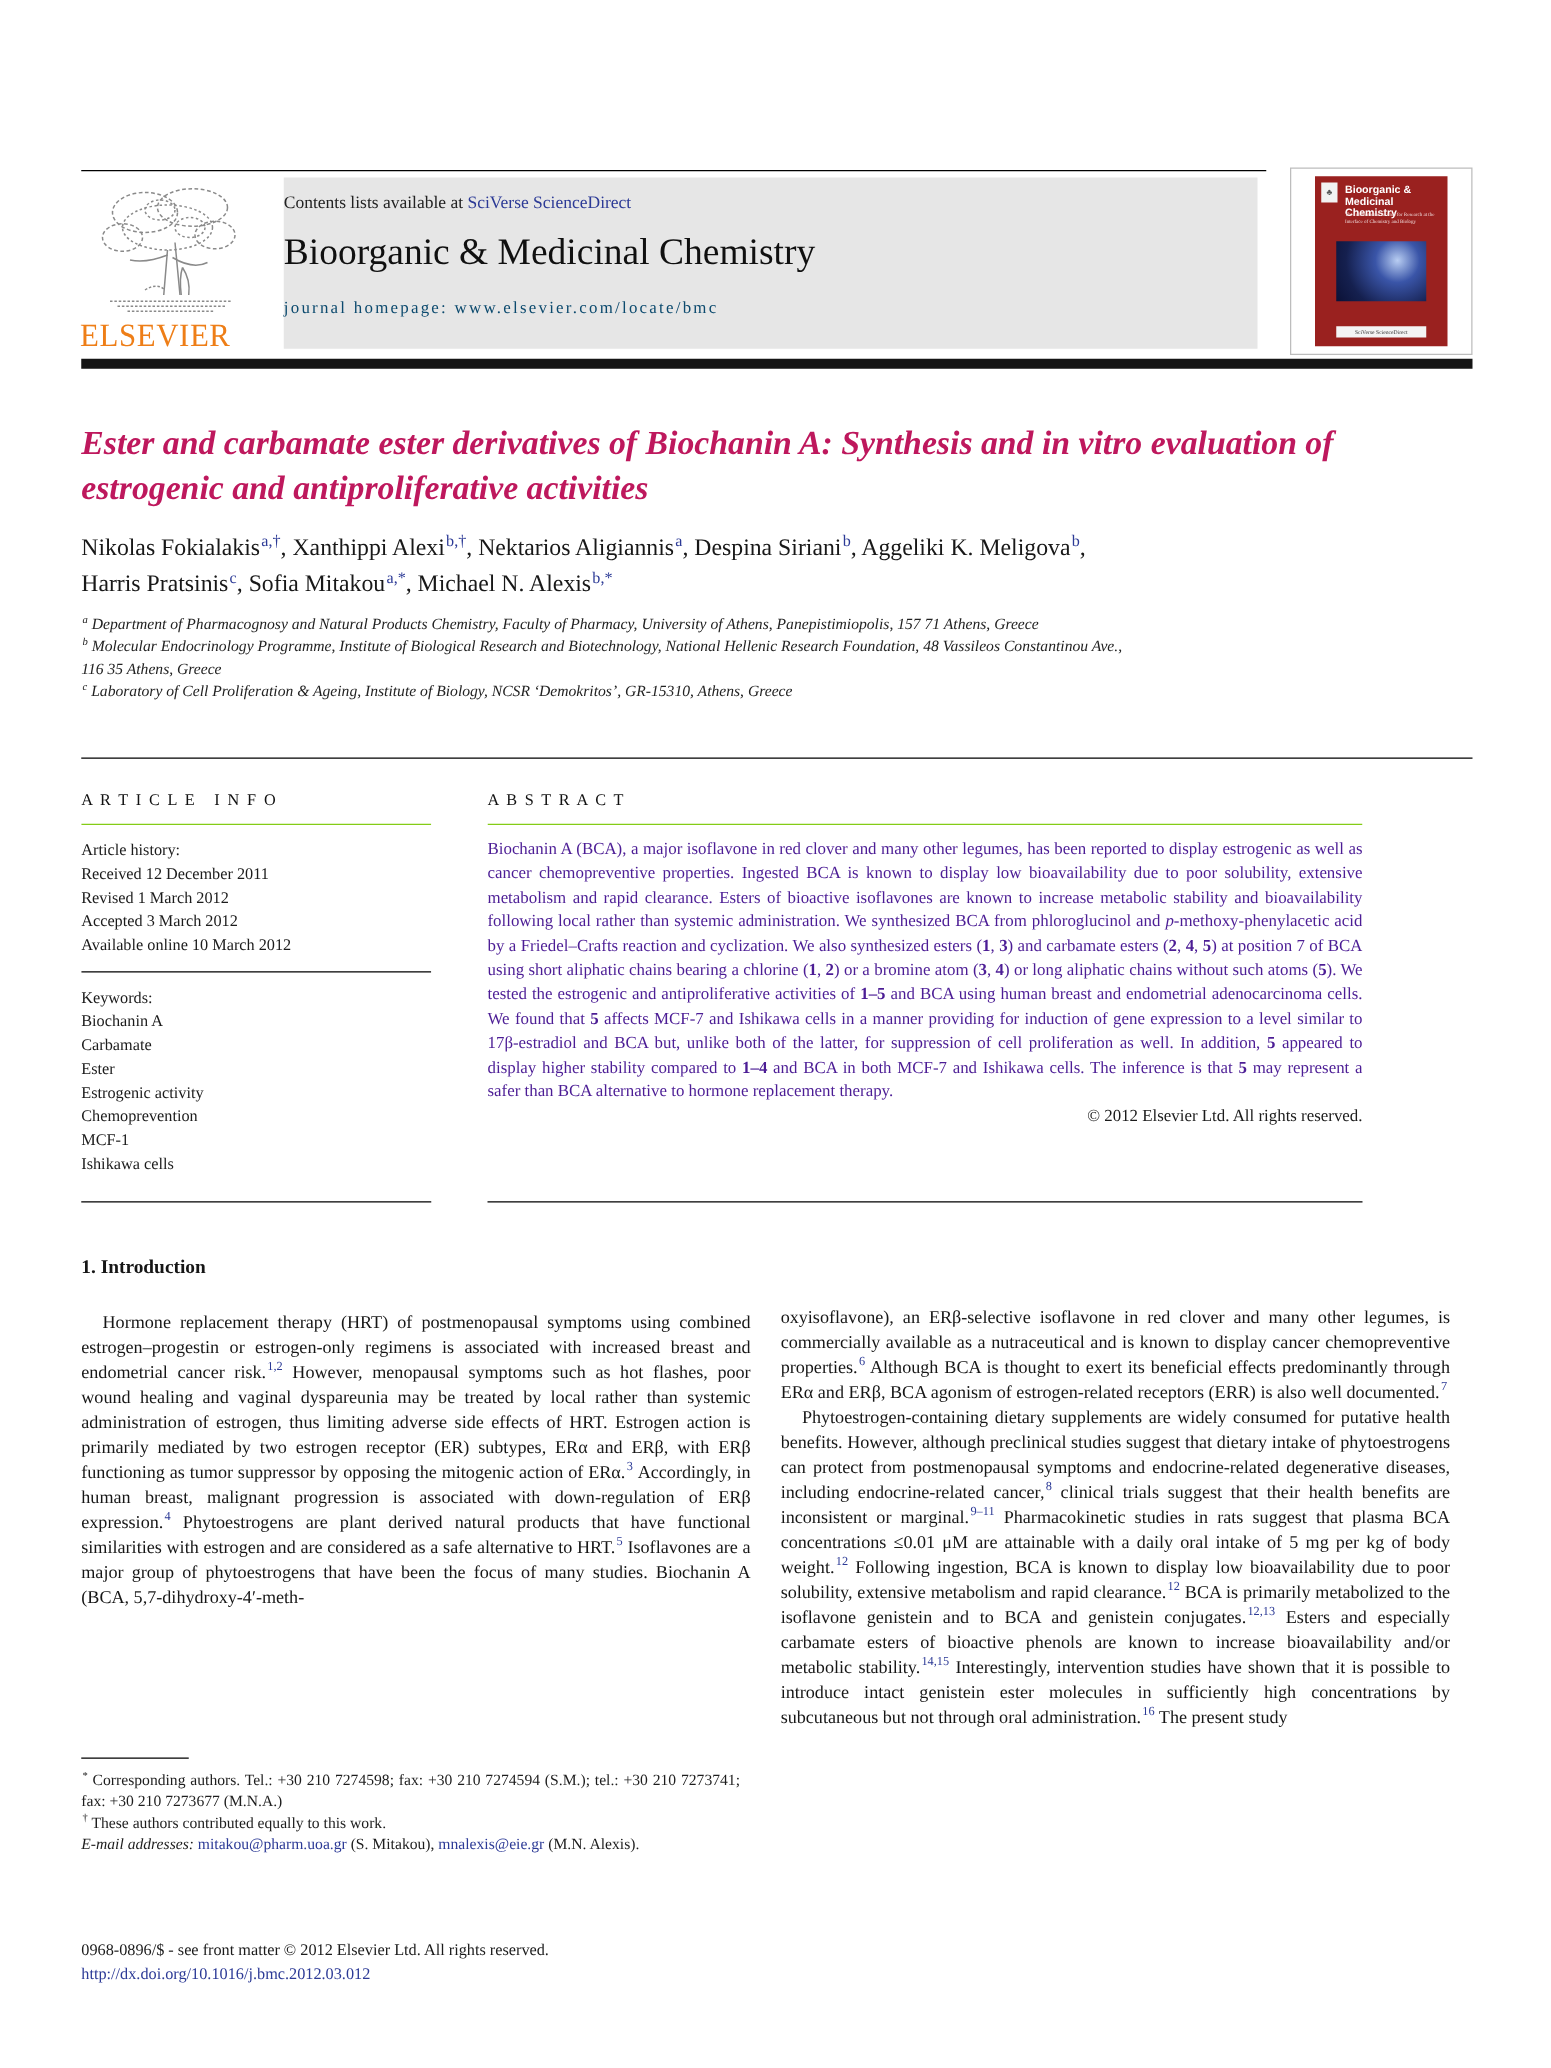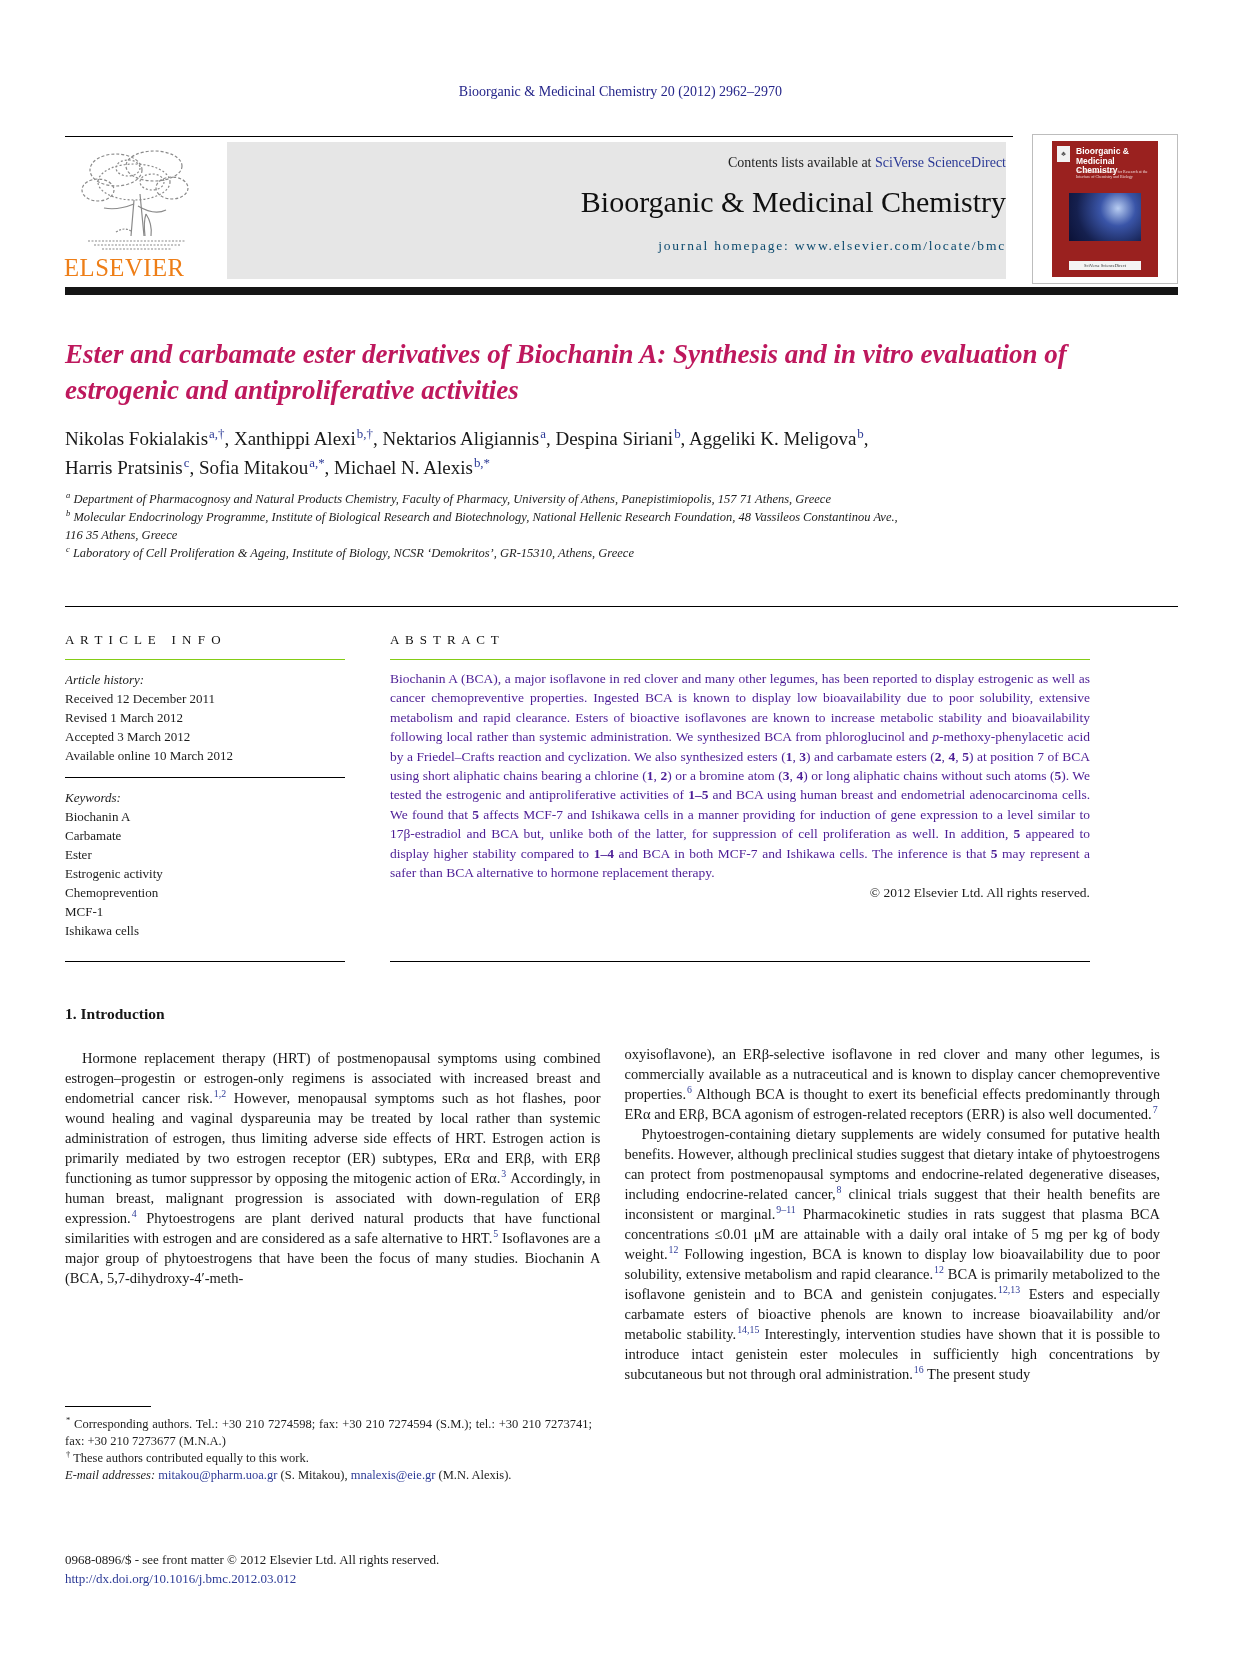--- a/index.html
+++ b/index.html
@@ -15,21 +15,21 @@
 
   #top-rule{position:absolute;left:65px;top:136px;width:948px;border-top:1.5px solid #000;}
 
   
   #logo{position:absolute;left:64px;top:144px;width:145px;height:140px;text-align:center;}
   #logo .wordmark{font-size:26px;color:#ee7e17;letter-spacing:.5px;transform:scaleX(.95);
                   transform-origin:left;white-space:nowrap;margin-top:-3px;text-align:left;}
 
   
   #banner{position:absolute;left:227px;top:142px;width:779px;height:137px;background:#e6e6e6;
-          text-align:right;}
+          text-align:left;}
   #banner .contents{padding-top:13px;font-size:14px;color:#222;}
   #banner .jtitle{margin-top:14px;font-size:30px;color:#101010;}
   #banner .homepage{margin-top:19px;font-size:13.5px;letter-spacing:1.8px;color:#0c4a6e;}
 
   
   #cover{position:absolute;left:1032px;top:134px;width:146px;height:150px;background:#fff;
          border:1px solid #bdbdbd;box-sizing:border-box;}
   .cover-red{position:relative;width:106px;height:136px;margin:6px auto 0;background:#9a211f;}
   .cover-logo{position:absolute;left:5px;top:5px;width:13px;height:16px;background:#f2f2f2;
               font-size:7px;color:#555;text-align:center;line-height:16px;}
@@ -54,21 +54,21 @@
 
   #affil-rule{position:absolute;left:65px;top:606px;width:1113px;border-top:1px solid #000;}
 
   
   #info-grid{position:absolute;left:65px;top:620px;width:1025px;display:grid;
              grid-template-columns:280px 700px;column-gap:45px;}
   .info-col{border-bottom:1px solid #000;height:342px;box-sizing:border-box;overflow:hidden;}
   .col-h{font-size:13px;letter-spacing:1.5px;white-space:pre;padding:12px 0 11px;
          border-bottom:1px solid #84cc16;color:#111;}
   .info-block{margin-top:10px;font-size:13px;line-height:19px;}
-  .info-label{font-style:italic;}
+  .info-label{}
   .subrule{border-top:1px solid #000;margin:12px 0 0;}
   .abstract-text{margin-top:9px;font-size:13.5px;line-height:19.4px;text-align:justify;color:#4c1d95;}
   .abstract-copyright{margin-top:3px;text-align:right;font-size:13.5px;}
 
   
   #intro-grid{position:absolute;left:65px;top:1000px;width:1095px;display:grid;
               grid-template-columns:1fr 1fr;column-gap:24px;font-size:14.5px;line-height:20px;
               text-align:justify;color:#161616;}
   #intro-grid h2{font-size:15.5px;margin:4px 0 24px;text-align:left;}
   #intro-grid p{margin:0;}
@@ -83,21 +83,20 @@
   #footnotes .fn{text-align:justify;}
 
   
   #footer{position:absolute;left:65px;top:1550px;font-size:13px;line-height:19px;color:#1b1b1b;}
 </style>
 </head>
 <body>
 
 <div class="page">
 
-  <div id="citation">Bioorganic &amp; Medicinal Chemistry 20 (2012) 2962–2970</div>
 
   <div id="top-rule"></div>
 
   <div id="logo">
     <svg width="138" height="108" viewBox="0 0 138 108">
       <g fill="none" stroke="#8a8a8a" stroke-width="1.2">
         <ellipse cx="48" cy="26" rx="26" ry="16" stroke-dasharray="3 2"></ellipse>
         <ellipse cx="86" cy="22" rx="28" ry="15" stroke-dasharray="3 2"></ellipse>
         <ellipse cx="66" cy="38" rx="36" ry="18" stroke-dasharray="2 2"></ellipse>
         <ellipse cx="30" cy="46" rx="16" ry="11" stroke-dasharray="3 2"></ellipse>

